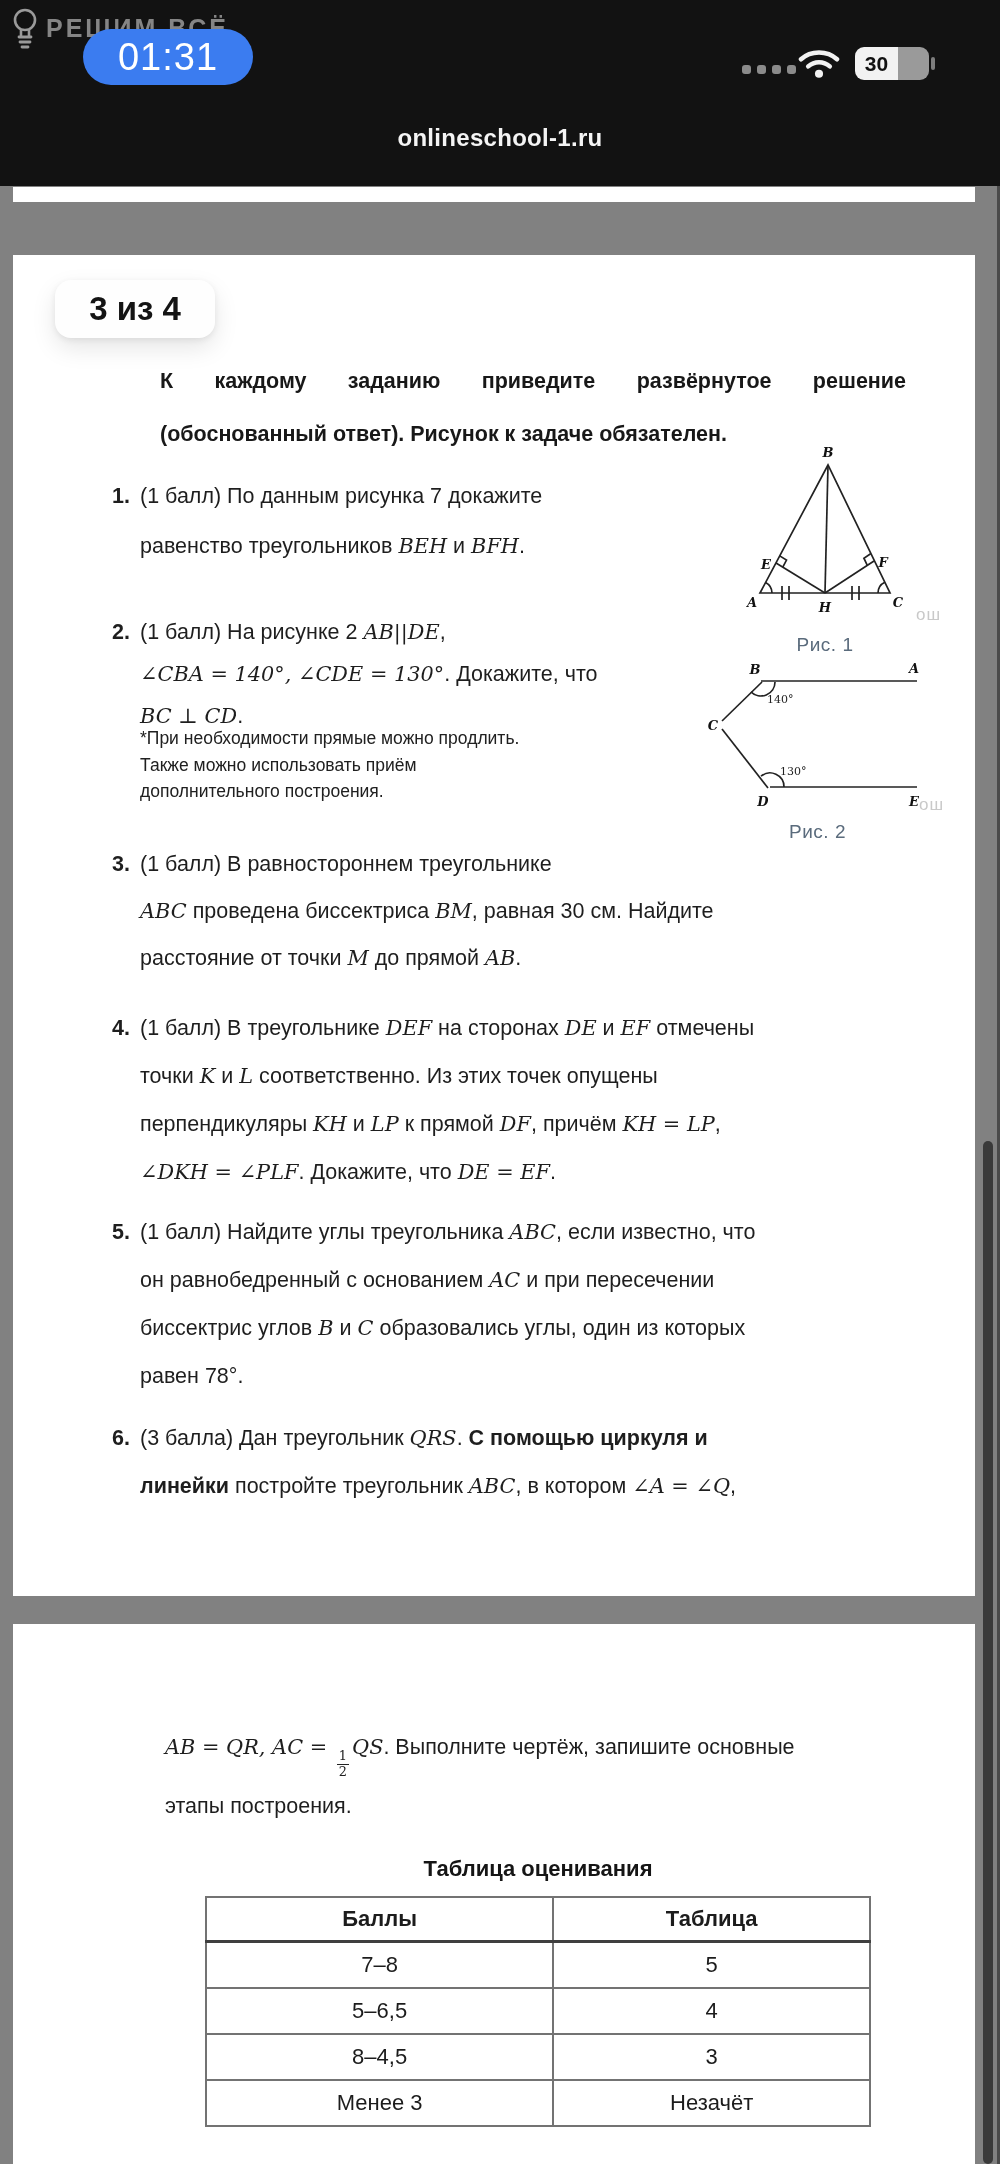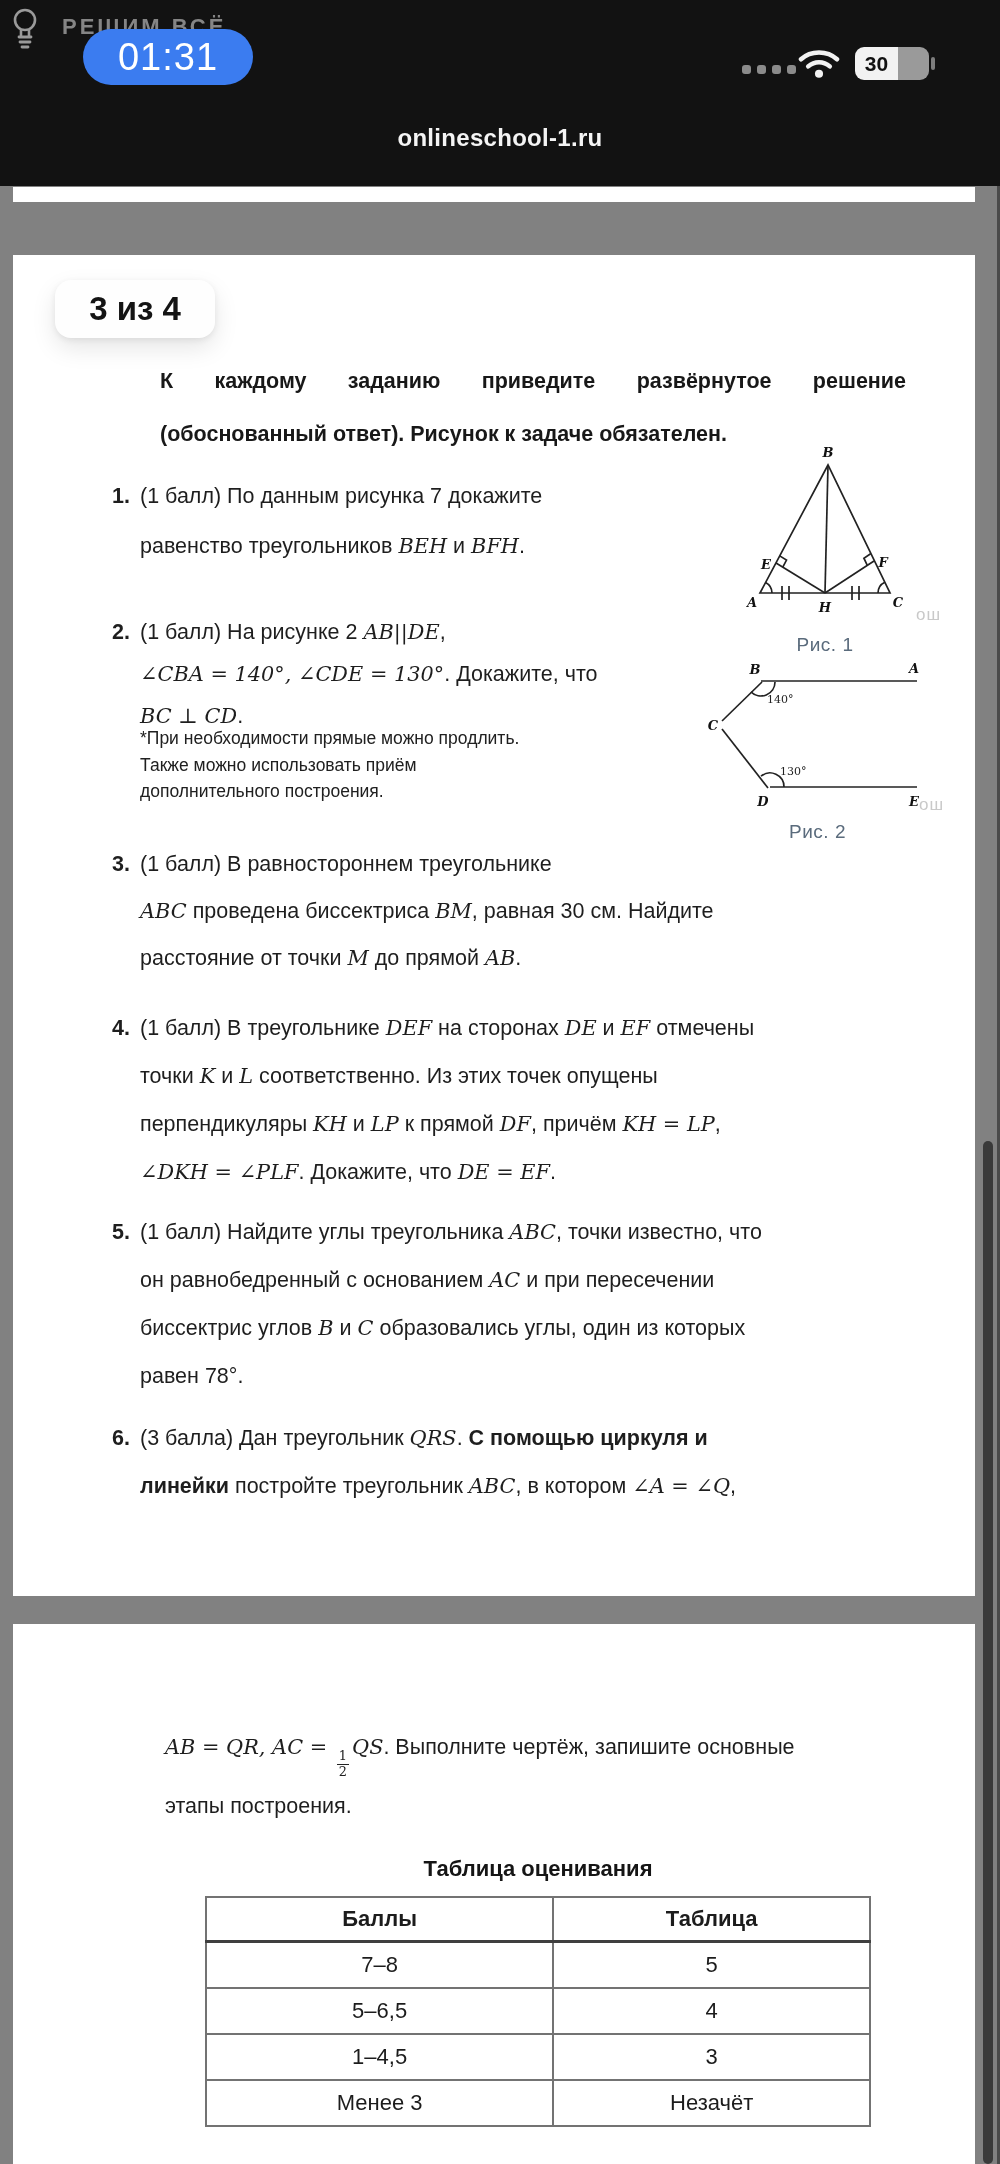--- a/index.html
+++ b/index.html
@@ -2,21 +2,21 @@
 <html><head>
 <meta charset="utf-8">
 <style>
   html,body{margin:0;padding:0;width:1000px;height:2164px;overflow:hidden;
     font-family:"Liberation Sans",sans-serif;background:#818181;}
   .screen{position:relative;width:1000px;height:2164px;background:#818181;}
 
   
   .statusbar{position:absolute;left:0;top:0;width:1000px;height:186px;background:#121212;z-index:5;}
   .watermark{position:absolute;left:8px;top:6px;display:flex;align-items:flex-start;color:#9a9a9a;}
-  .watermark .wm-text{font-size:22px;font-weight:700;letter-spacing:3px;opacity:.85;margin-left:20px;margin-top:8px;}
+  .watermark .wm-text{font-size:25px;font-weight:700;letter-spacing:3px;opacity:.85;margin-left:4px;margin-top:8px;}
   .time-pill{position:absolute;left:83px;top:29px;width:170px;height:56px;border-radius:28px;
     background:#3b7cf0;display:flex;align-items:center;justify-content:center;z-index:6;}
   .time-pill span{color:#fff;font-size:38px;font-weight:400;letter-spacing:1px;}
   .sb-dots{position:absolute;left:742px;top:65px;display:flex;gap:6px;}
   .sb-dots i{width:9px;height:9px;border-radius:3px;background:#8b8b8b;}
   .wifi{position:absolute;left:798px;top:46px;}
   .battery{position:absolute;left:855px;top:47px;width:74px;height:33px;border-radius:9px;
     overflow:hidden;display:flex;}
   .battery .bat-level{width:43px;background:#f2f2f2;color:#111;font-size:21px;font-weight:600;
     display:flex;align-items:center;justify-content:center;}
@@ -191,21 +191,21 @@
     <div class="prob" style="top:749px;line-height:48px;">
       <span class="pnum">4.</span>
       <div><span class="seg-i">(1 балл)</span><span class="seg-n"> В треугольнике </span><span class="seg-m">DEF</span><span class="seg-n"> на сторонах </span><span class="seg-m">DE</span><span class="seg-n"> и </span><span class="seg-m">EF</span><span class="seg-n"> отмечены</span></div>
       <div><span class="seg-n">точки </span><span class="seg-m">K</span><span class="seg-n"> и </span><span class="seg-m">L</span><span class="seg-n"> соответственно. Из этих точек опущены</span></div>
       <div><span class="seg-n">перпендикуляры </span><span class="seg-m">KH</span><span class="seg-n"> и </span><span class="seg-m">LP</span><span class="seg-n"> к прямой </span><span class="seg-m">DF</span><span class="seg-n">, причём </span><span class="seg-m">KH = LP</span><span class="seg-n">,</span></div>
       <div><span class="seg-m">∠DKH = ∠PLF</span><span class="seg-n">. Докажите, что </span><span class="seg-m">DE = EF</span><span class="seg-n">.</span></div>
     </div>
 
     <div class="prob" style="top:953px;line-height:48px;">
       <span class="pnum">5.</span>
-      <div><span class="seg-i">(1 балл)</span><span class="seg-n"> Найдите углы треугольника </span><span class="seg-m">ABC</span><span class="seg-n">, точки известно, что</span></div>
+      <div><span class="seg-i">(1 балл)</span><span class="seg-n"> Найдите углы треугольника </span><span class="seg-m">ABC</span><span class="seg-n">, если известно, что</span></div>
       <div><span class="seg-n">он равнобедренный с основанием </span><span class="seg-m">AC</span><span class="seg-n"> и при пересечении</span></div>
       <div><span class="seg-n">биссектрис углов </span><span class="seg-m">B</span><span class="seg-n"> и </span><span class="seg-m">C</span><span class="seg-n"> образовались углы, один из которых</span></div>
       <div><span class="seg-n">равен 78°.</span></div>
     </div>
 
     <div class="prob" style="top:1159px;line-height:48px;">
       <span class="pnum">6.</span>
       <div><span class="seg-i">(3 балла)</span><span class="seg-n"> Дан треугольник </span><span class="seg-m">QRS</span><span class="seg-n">. </span><span class="seg-b">С помощью циркуля и</span></div>
       <div><span class="seg-b">линейки</span><span class="seg-n"> постройте треугольник </span><span class="seg-m">ABC</span><span class="seg-n">, в котором </span><span class="seg-m">∠A = ∠Q</span><span class="seg-n">,</span></div>
     </div>
@@ -232,21 +232,21 @@
       <tbody>
         <tr>
           <td>7–8</td>
           <td>5</td>
         </tr>
         <tr>
           <td>5–6,5</td>
           <td>4</td>
         </tr>
         <tr>
-          <td>1–4,5</td>
+          <td>8–4,5</td>
           <td>3</td>
         </tr>
         <tr>
           <td>Менее 3</td>
           <td>Незачёт</td>
         </tr>
       </tbody>
     </table>
   </div>
 

